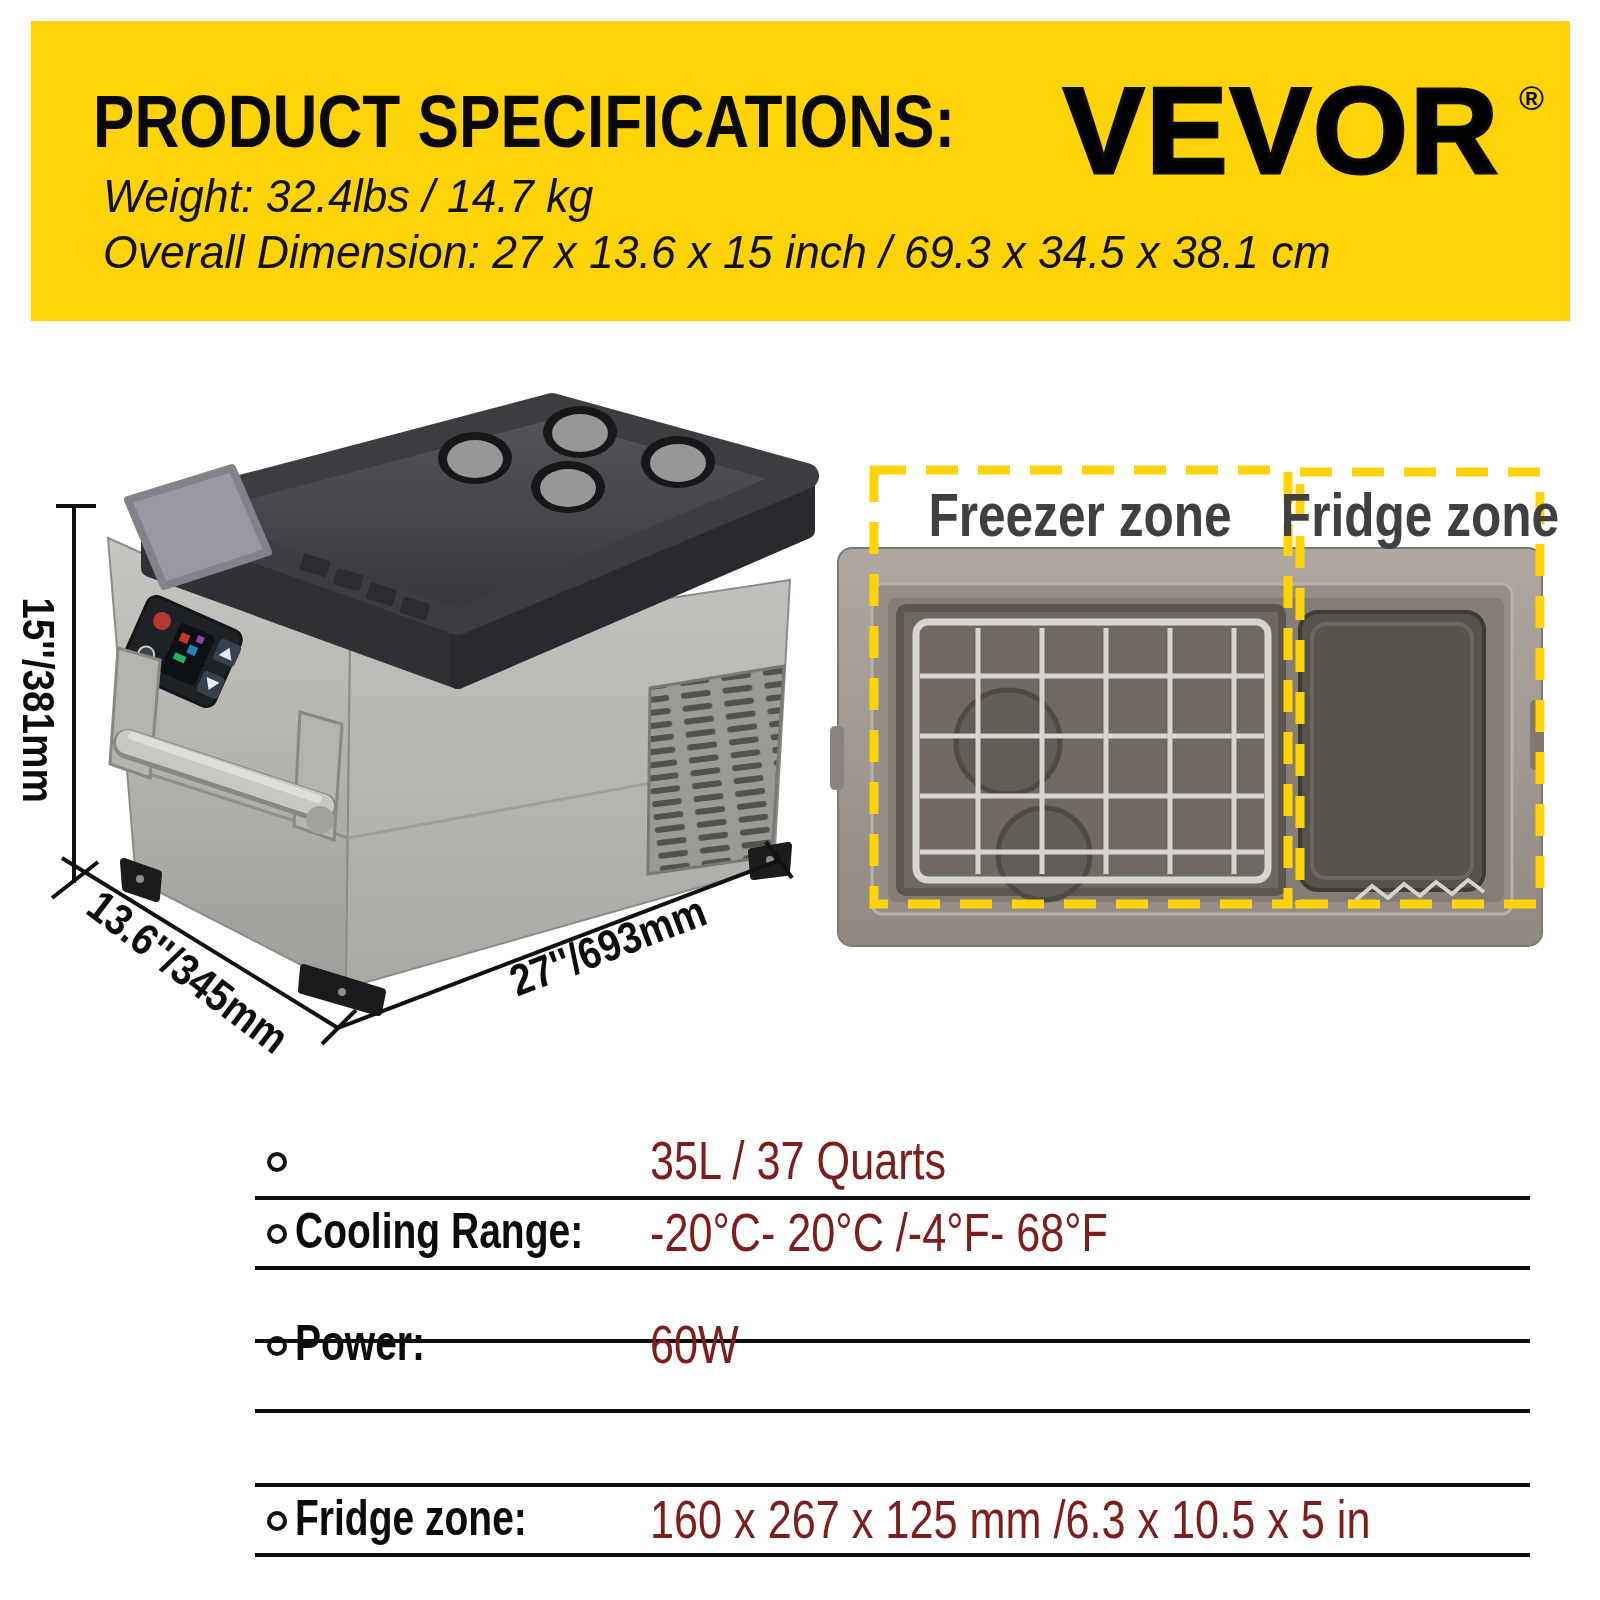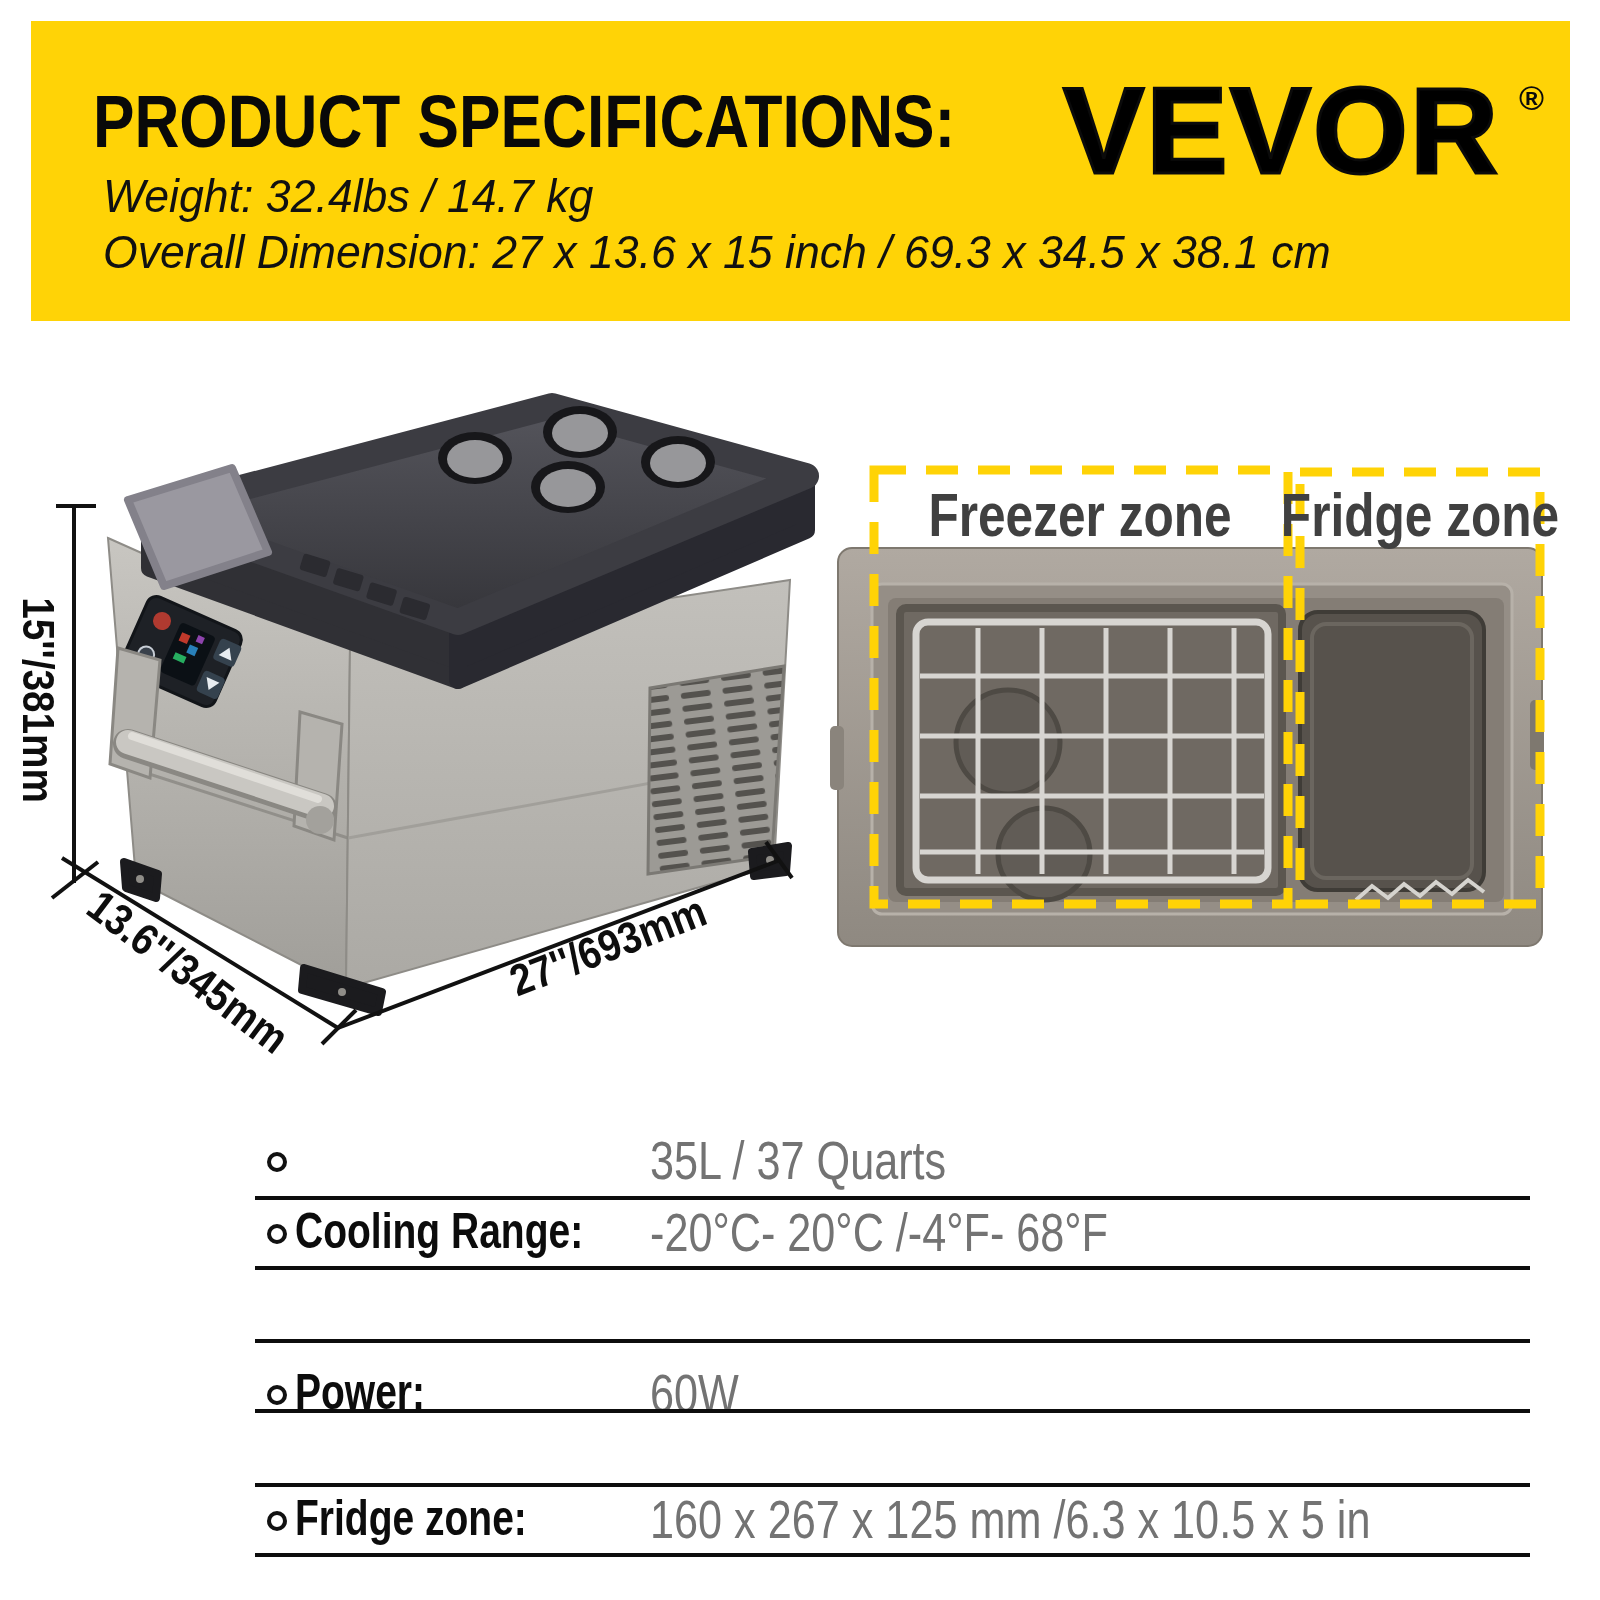--- a/index.html
+++ b/index.html
@@ -29,21 +29,21 @@
   #fridge-label{left:1420px;top:514px;}
   
   .sep{left:255px;width:1275px;height:4px;background:#0d0d0d;}
   .specrow{left:255px;width:1275px;}
   .bullet{position:absolute;left:12px;top:50%;margin-top:-9px;width:12px;height:12px;
           border:4px solid #111;border-radius:50%;}
   .speclabel{position:absolute;left:40px;top:50%;transform:translateY(-54%);
              font-size:50px;font-weight:700;white-space:nowrap;}
   .speclabel .sqz{display:inline-block;transform:scaleX(.78);transform-origin:left center;}
   .specvalue{position:absolute;left:395px;top:50%;transform:translateY(-52%);
-             font-size:54px;font-weight:400;white-space:nowrap;color:#737373;}
+             font-size:54px;font-weight:400;white-space:nowrap;color:#7f1d1d;}
   .specvalue .sqz{display:inline-block;transform:scaleX(.8);transform-origin:left center;}
   svg{position:absolute;}
 </style>
 </head>
 <body>
 
 <div id="stage">
 
   <div id="banner" class="abs">
     <div id="title" class="abs"><span class="sqz">PRODUCT SPECIFICATIONS:</span></div>
@@ -225,21 +225,21 @@
 
   <div class="abs specrow" style="top:1200px;height:66px;">
     <span class="bullet"></span>
     <span class="speclabel"><span class="sqz">Cooling Range:</span></span>
     <span class="specvalue"><span class="sqz">-20°C- 20°C /-4°F- 68°F</span></span>
   </div>
   <div class="abs sep" style="top:1266px;"></div>
 
   <div class="abs sep" style="top:1339px;"></div>
 
-  <div class="abs specrow" style="top:1357px;height:74px;">
+  <div class="abs specrow" style="top:1308px;height:74px;">
     <span class="bullet"></span>
     <span class="speclabel"><span class="sqz">Power:</span></span>
     <span class="specvalue"><span class="sqz">60W</span></span>
   </div>
   <div class="abs sep" style="top:1409px;"></div>
 
   <div class="abs sep" style="top:1483px;"></div>
 
   <div class="abs specrow" style="top:1487px;height:66px;">
     <span class="bullet"></span>

